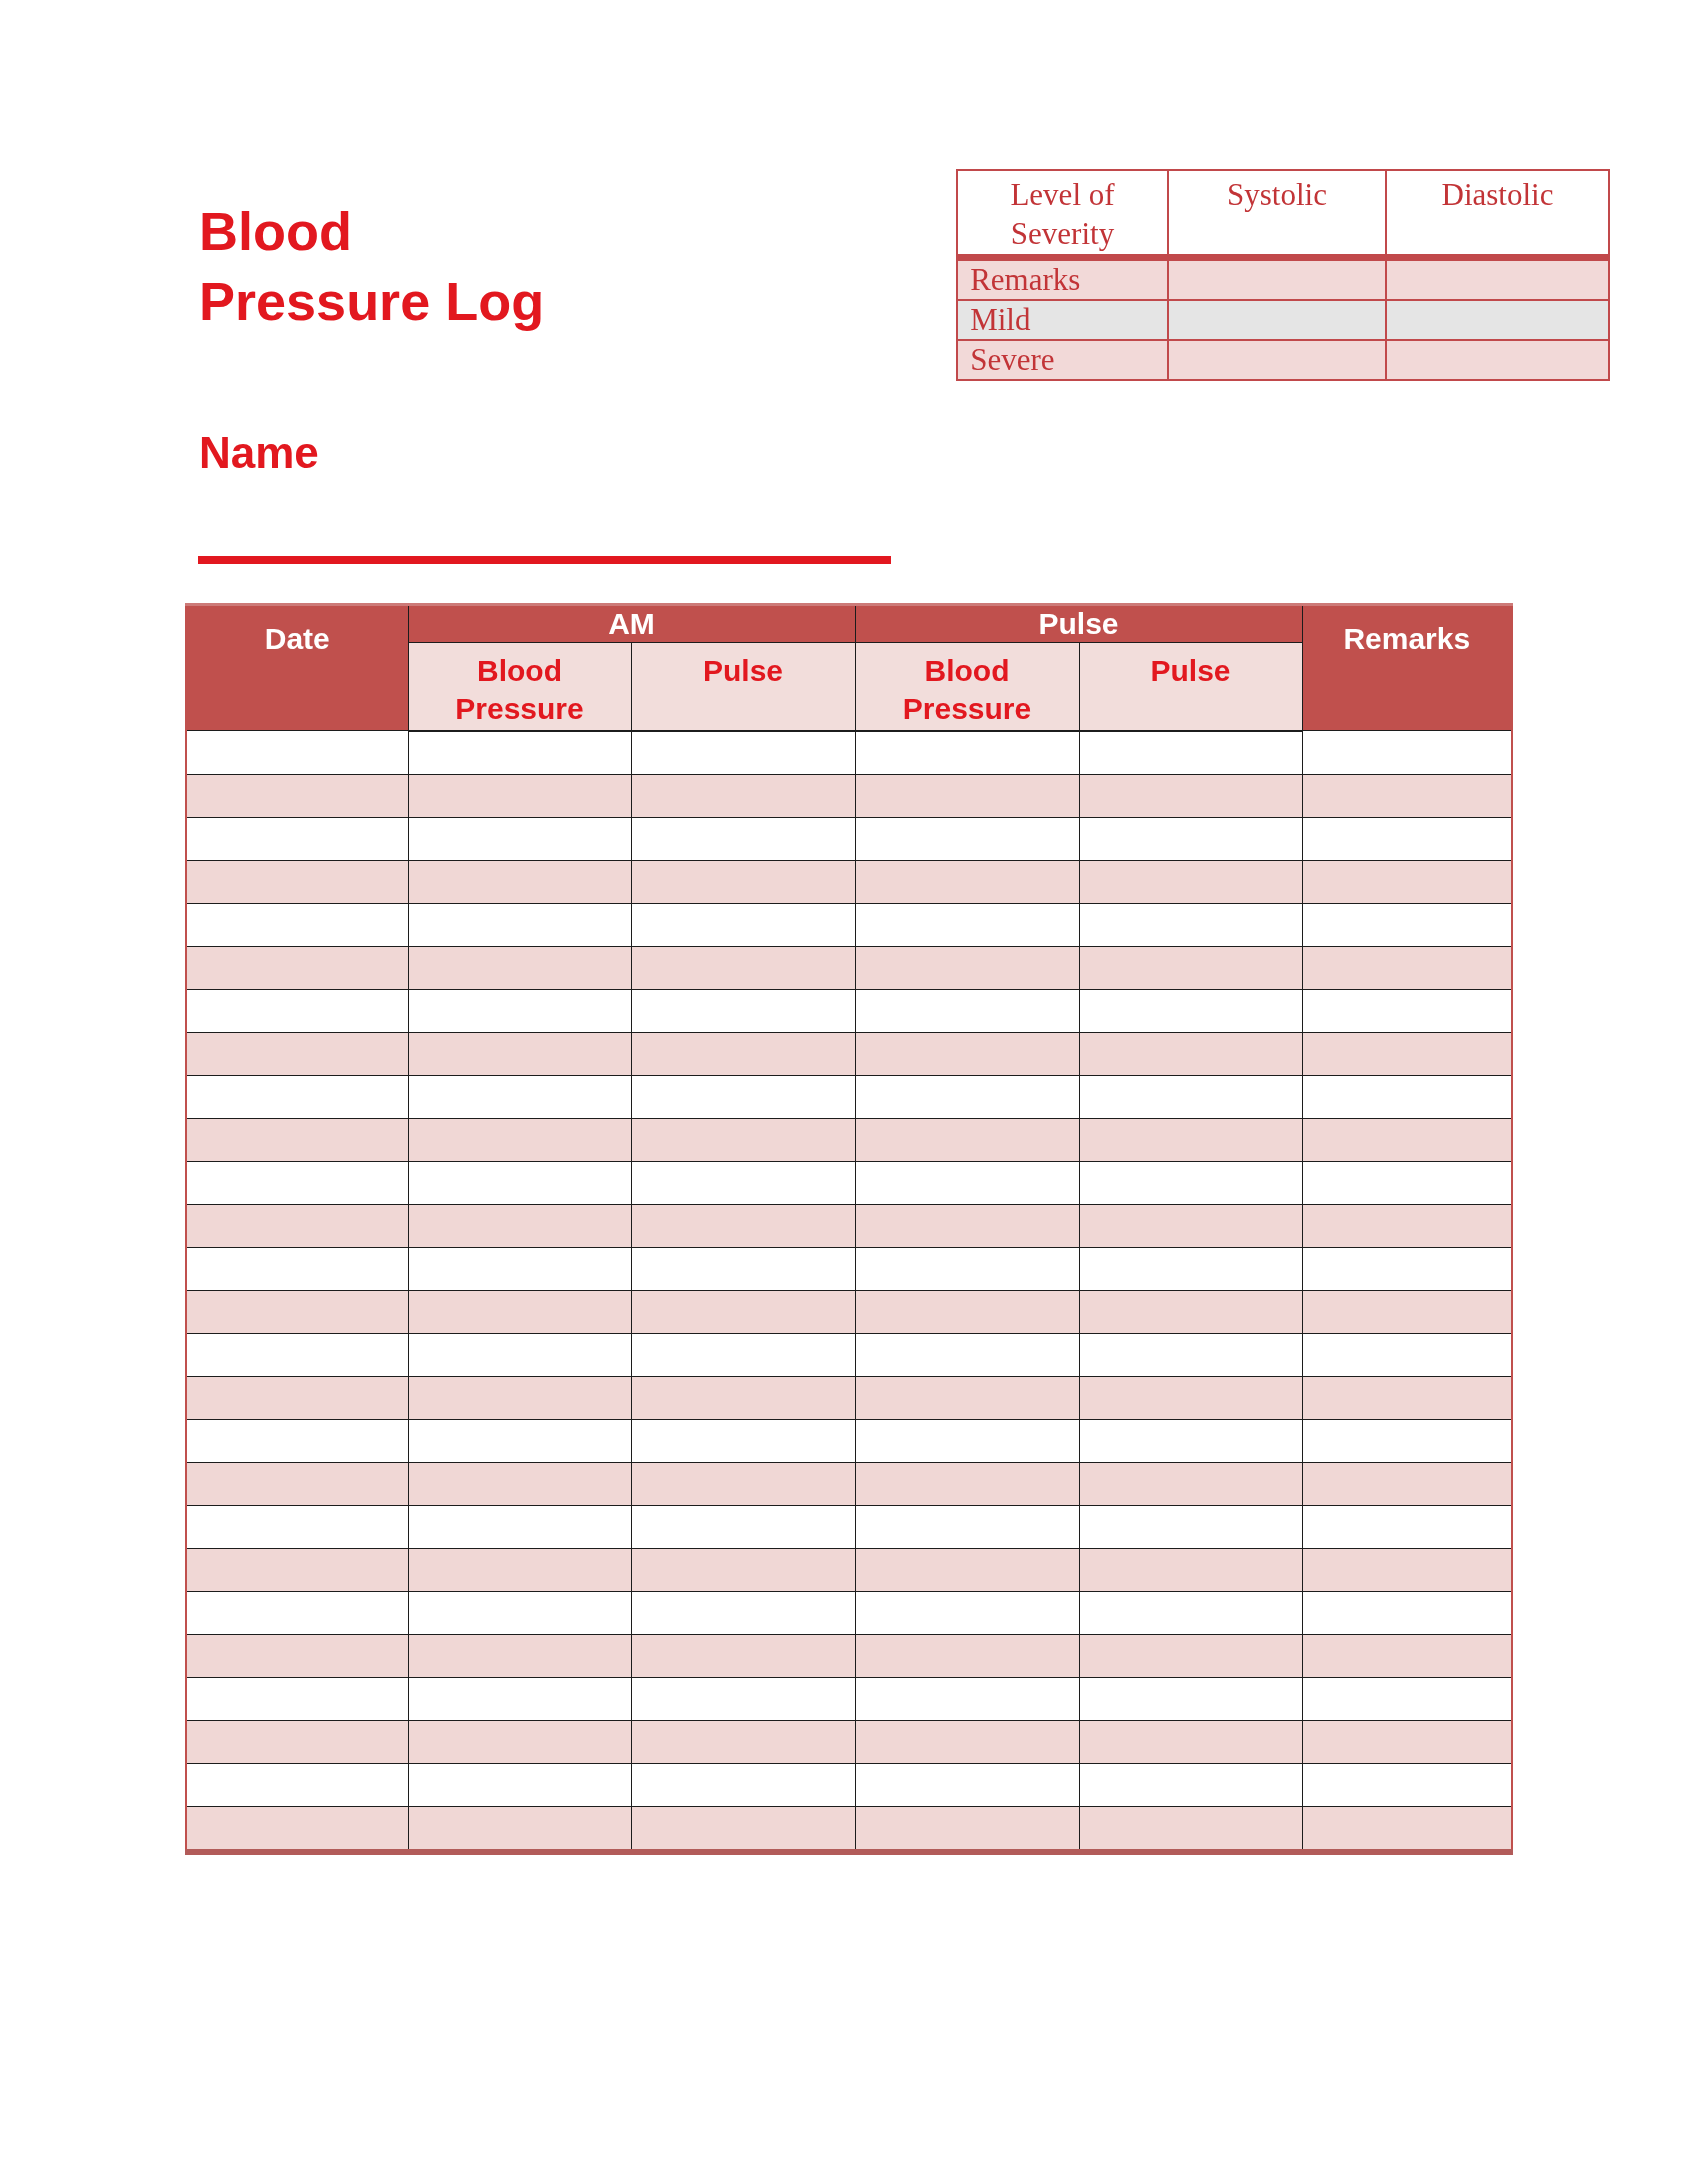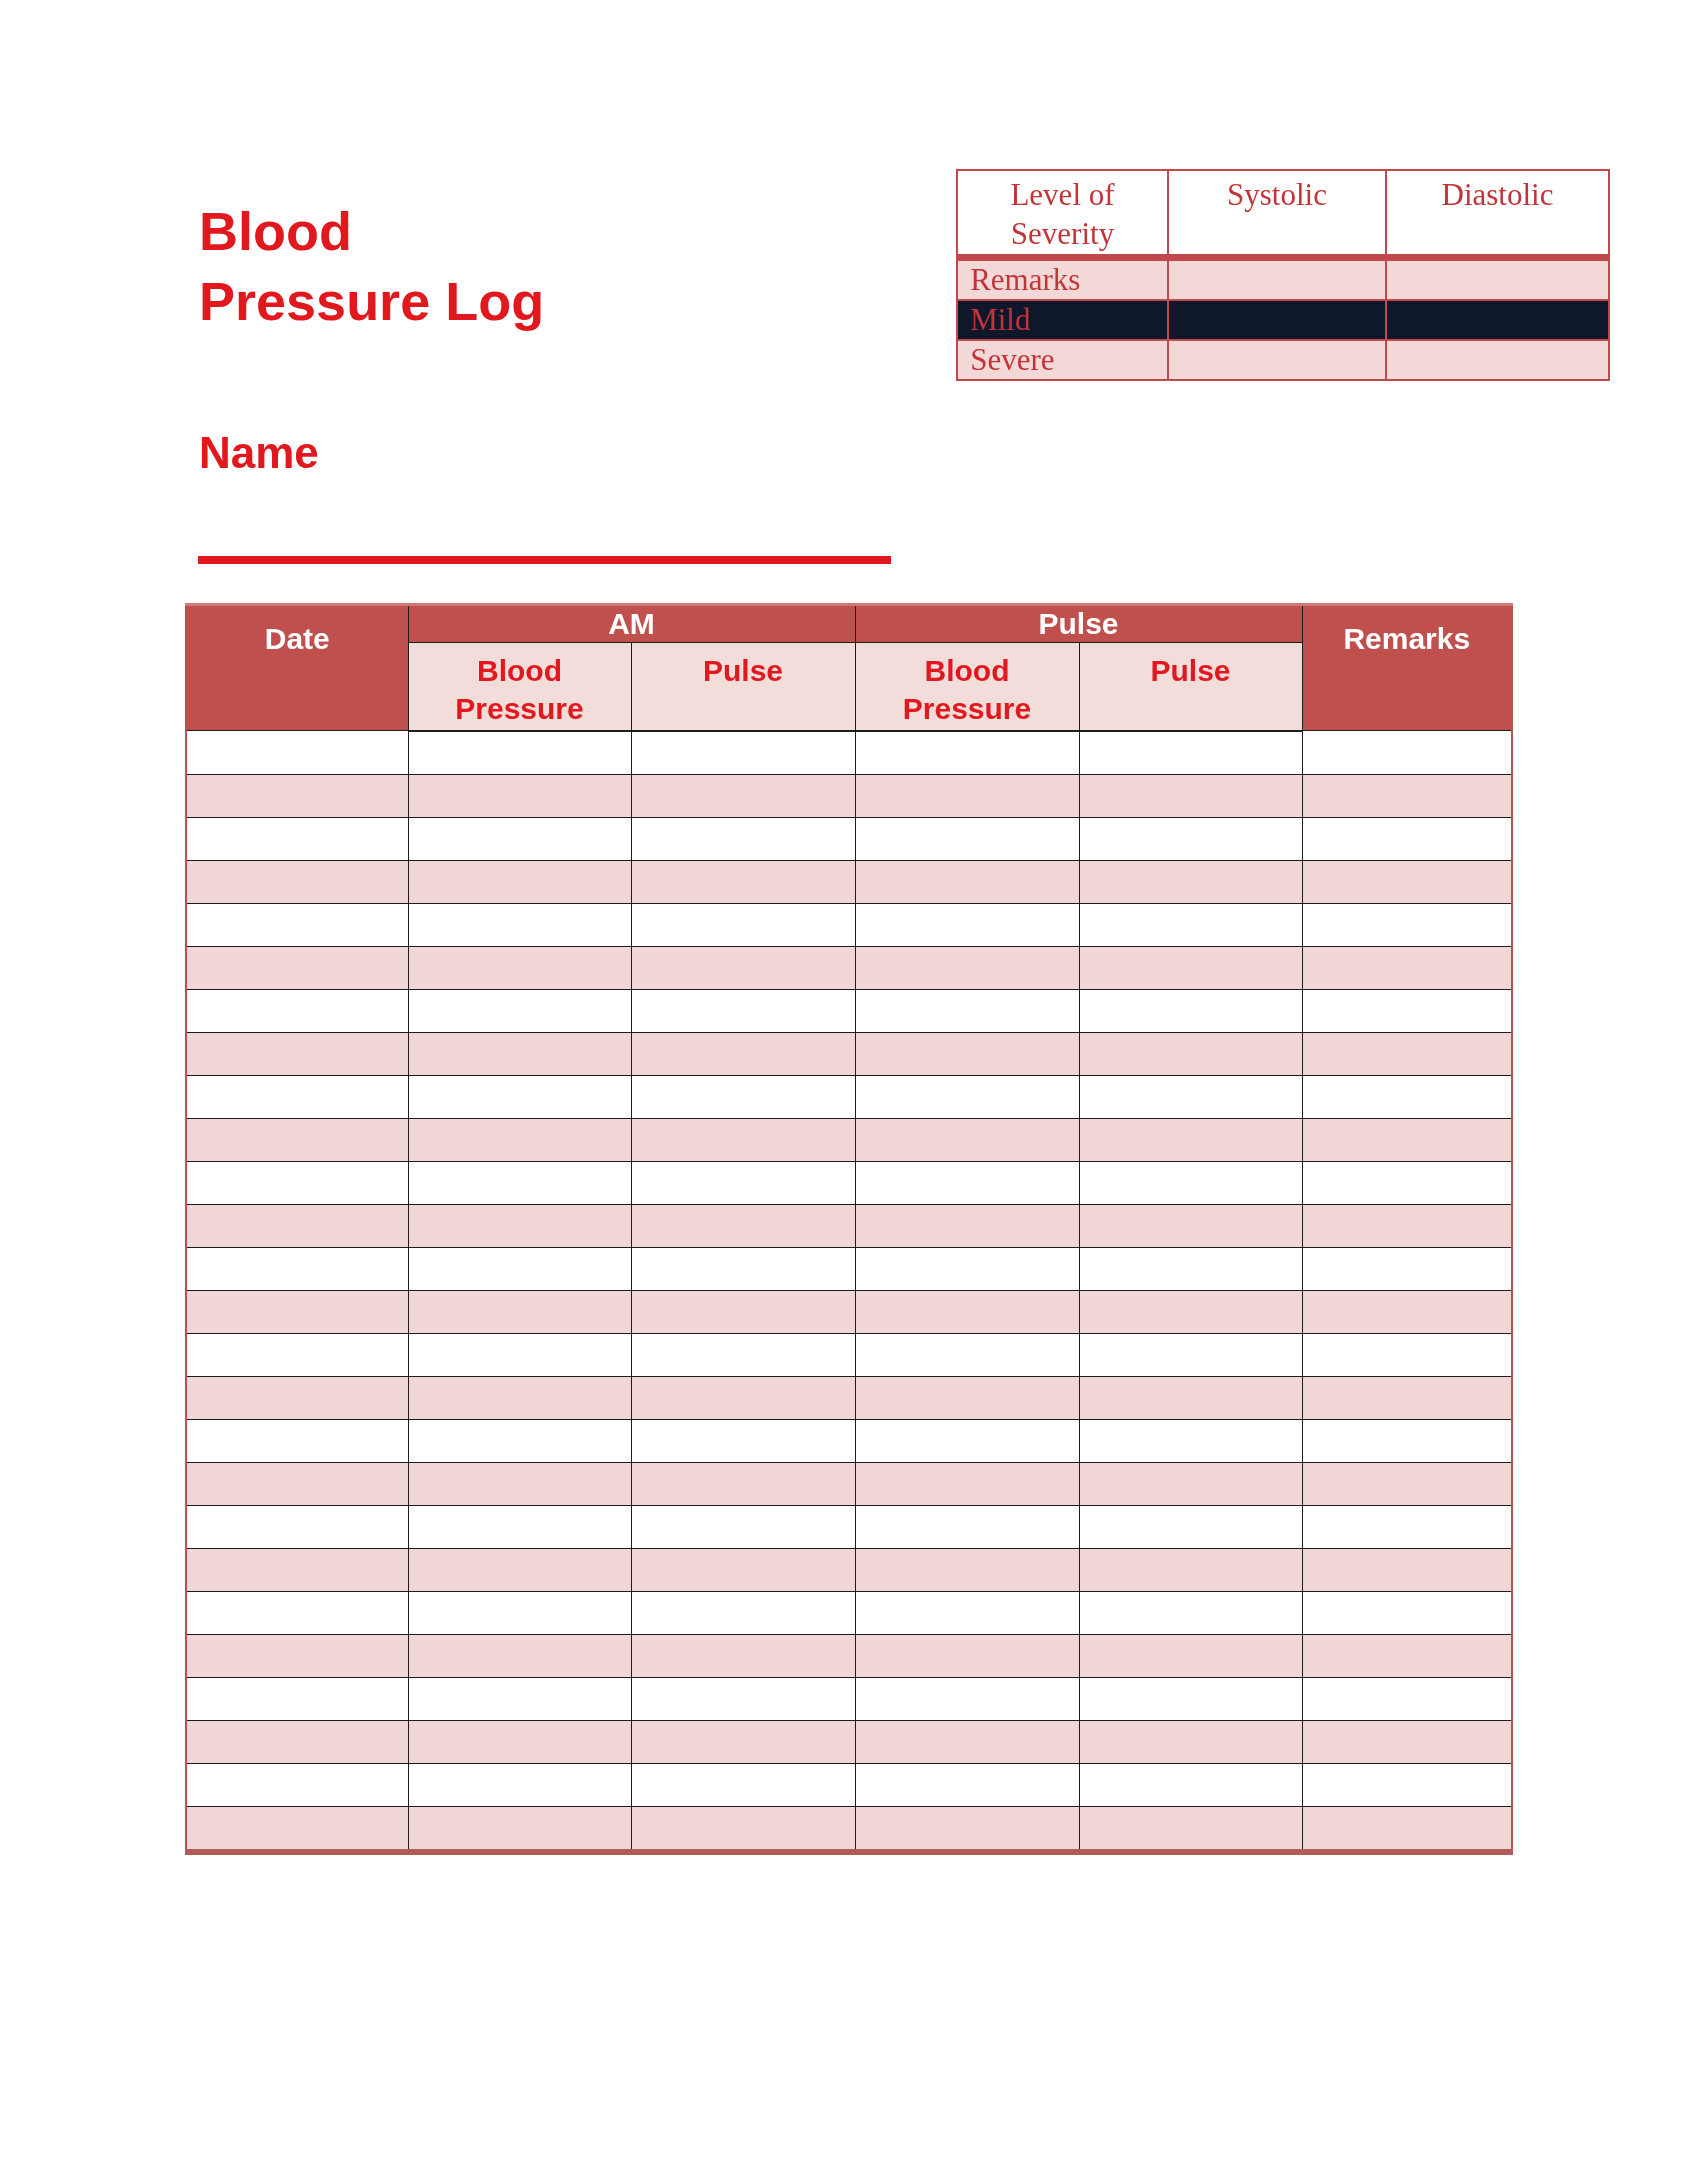--- a/index.html
+++ b/index.html
@@ -28,21 +28,21 @@
     font-size:31px;font-weight:normal;
   }
   .severity-table thead th{
     height:72px;vertical-align:top;text-align:center;
     padding:5.2px 7px 0 7px;line-height:1.25;
     border-bottom:7.9px solid var(--severity-border,#c1494b);
     background:#ffffff;
   }
   .severity-table tbody td{
     height:38px;text-align:left;padding:0 0 0 12.2px;vertical-align:middle;
-    background:#0f172a;
+    background:#e5e5e5;
   }
   .severity-table tbody tr:nth-child(odd) td{background:var(--severity-pink,#f2d9d8);}
 
   
   .name-label{
     position:absolute;left:199px;top:428px;
     font-size:44px;font-weight:bold;color:var(--bright-red,#e2181f);
   }
   .name-underline{
     position:absolute;left:198px;top:556px;width:693px;height:7.9px;

